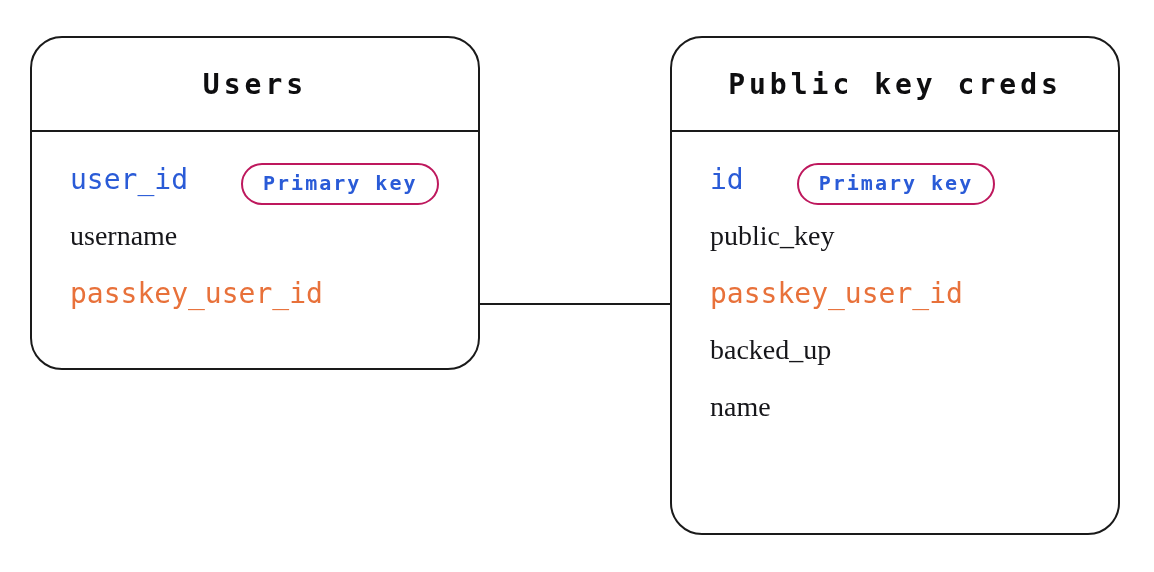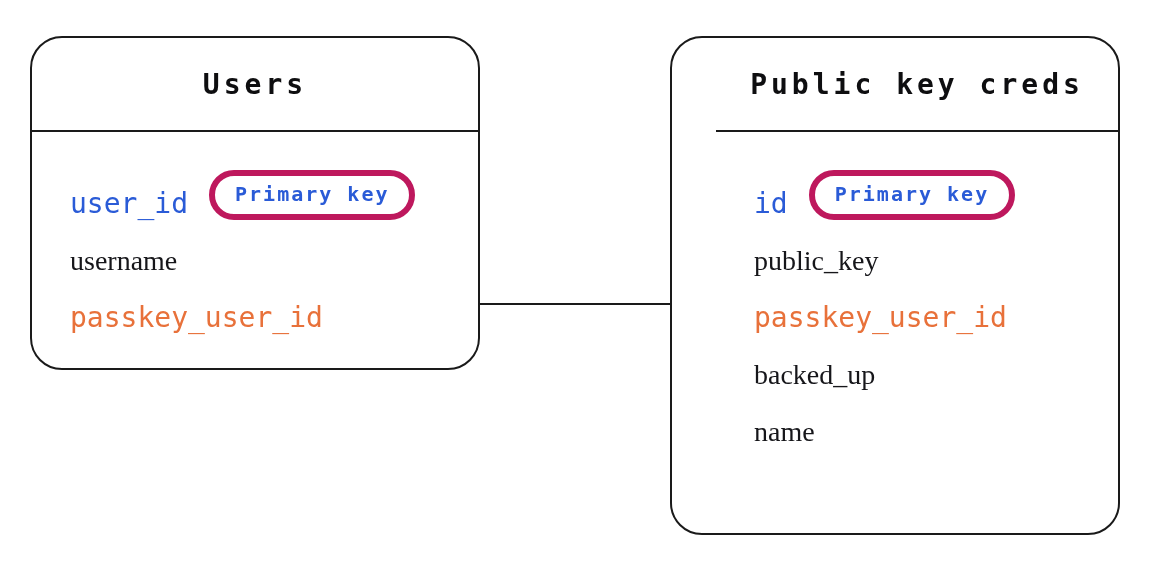--- a/index.html
+++ b/index.html
@@ -20,21 +20,21 @@
     border: 2px solid #1a1a1a;
     border-radius: 32px;
     box-sizing: border-box;
   }
   .card-users {
     left: 30px; top: 36px;
     width: 450px; height: 334px;
   }
   .card-creds {
     left: 670px; top: 36px;
-    width: 450px; height: 499px; padding-left: 44px;
+    width: 450px; height: 499px;
   }
   .card-header {
     height: 92px;
     border-bottom: 2px solid #1a1a1a;
     display: flex;
     align-items: center;
     justify-content: center;
   }
   .card-title {
     font-size: 28px;
@@ -42,33 +42,33 @@
     letter-spacing: 4px;
     color: #0e0e10;
     white-space: nowrap;
   }
   .card-body {
     padding: 31px 0 0 38px;
   }
   .field-row {
     height: 57px;
     display: flex;
-    align-items: flex-end;
-    gap: 21px;
+    align-items: flex-start;
+    gap: 53px;
   }
   .field-name {
     font-size: 28px;
     white-space: nowrap;
   }
   .f-black  { color: #16161a; font-family: Liberation Serif, serif; }
   .f-blue   { color: #2a5bd7; }
   .f-orange { color: #e8713a; }
   .badge {
     display: inline-block;
-    border: 6px solid #be185d;
+    border: 2px solid #be185d;
     color: #2a5bd7;
     border-radius: 999px;
     font-size: 20px;
     font-weight: bold;
     letter-spacing: 2px;
     line-height: 1;
     padding: 8px 20px 10px 20px;
     white-space: nowrap;
   }
   .connector {

